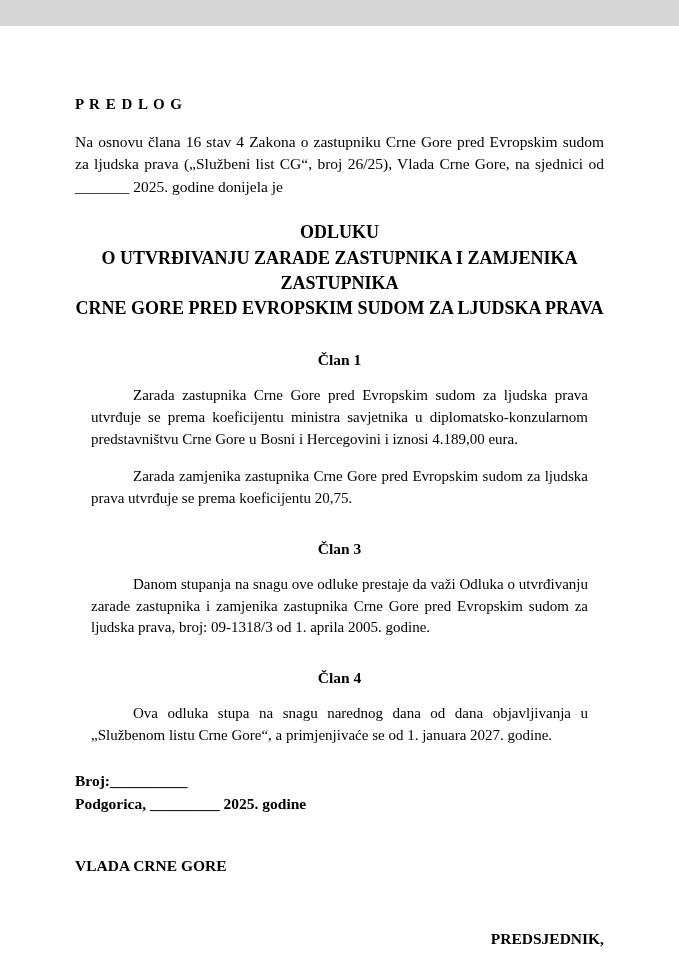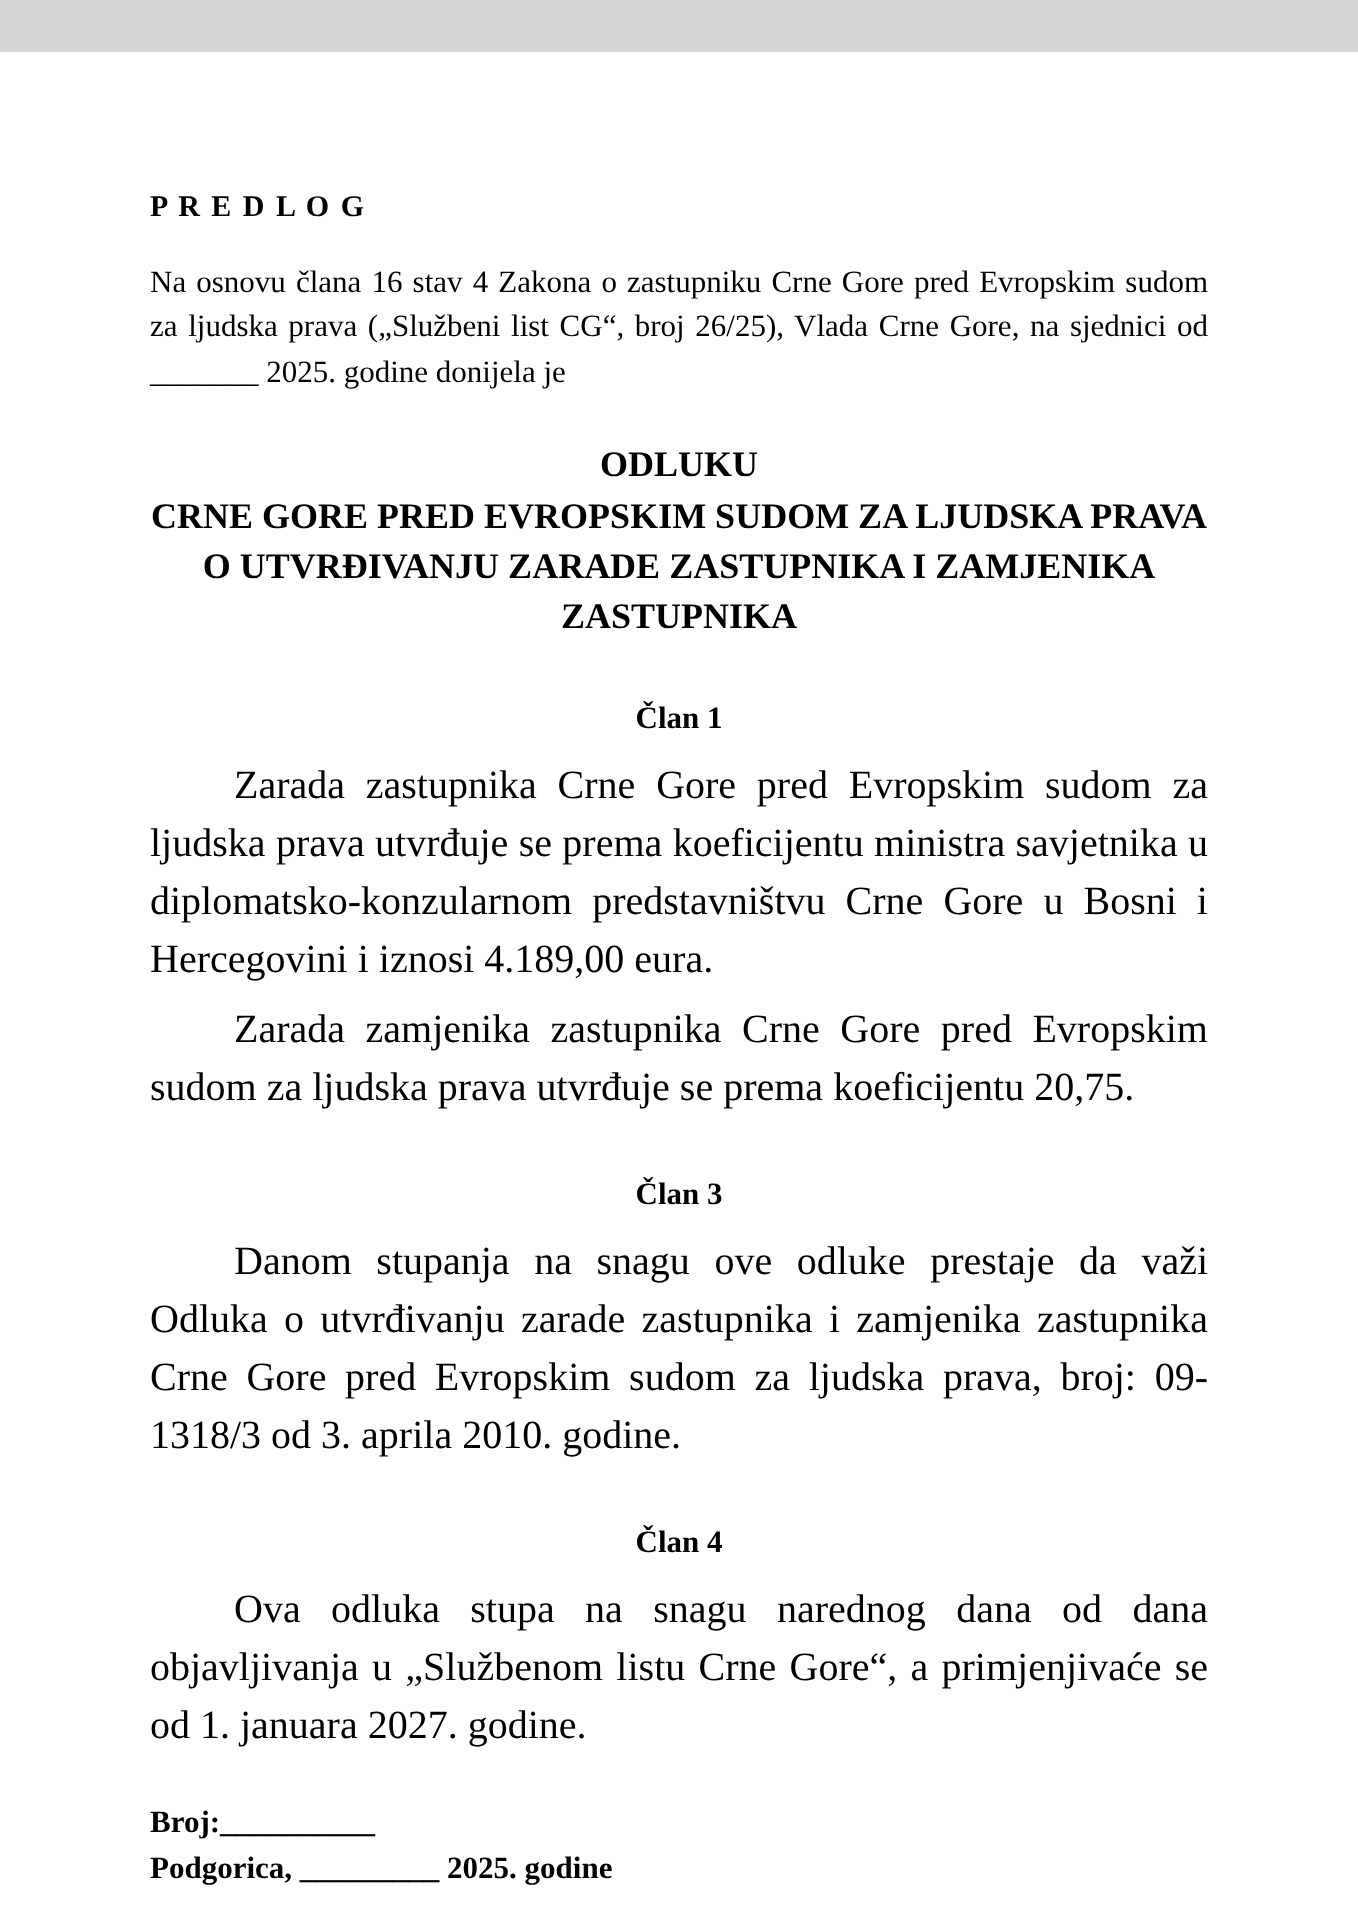--- a/index.html
+++ b/index.html
@@ -49,25 +49,25 @@
   .article {
     margin: 0 0 6px 0;
   }
   .article-heading {
     text-align: center;
     font-weight: bold;
     font-size: 15.5px;
     margin: 30px 0 10px 0;
   }
   .article-body {
-    font-size: 20px;
+    font-size: 15px;
     line-height: 1.45;
     text-align: justify;
     text-indent: 42px;
-    margin: 0;
+    margin: 16px;
   }
   .ref-block {
     margin-top: 22px;
     font-weight: bold;
     font-size: 15.5px;
     line-height: 1.5;
   }
   .gov-line {
     font-weight: bold;
     font-size: 15.5px;
@@ -87,36 +87,36 @@
 <div class="top-strip"></div>
 
 <div class="page">
 
   <div class="predlog">P R E D L O G</div>
 
   <p class="intro">Na osnovu člana 16 stav 4 Zakona o zastupniku Crne Gore pred Evropskim sudom za ljudska prava („Službeni list CG“, broj 26/25), Vlada Crne Gore, na sjednici od _______ 2025. godine donijela je</p>
 
   <div class="doc-title">
     <div>ODLUKU</div>
+    <div>O UTVRĐIVANJU ZARADE ZASTUPNIKA I ZAMJENIKA ZASTUPNIKA</div>
     <div>CRNE GORE PRED EVROPSKIM SUDOM ZA LJUDSKA PRAVA</div>
-    <div>O UTVRĐIVANJU ZARADE ZASTUPNIKA I ZAMJENIKA ZASTUPNIKA</div>
   </div>
 
   <div class="article">
     <div class="article-heading">Član 1</div>
     <p class="article-body">Zarada zastupnika Crne Gore pred Evropskim sudom za ljudska prava utvrđuje se prema koeficijentu ministra savjetnika u diplomatsko-konzularnom predstavništvu Crne Gore u Bosni i Hercegovini i iznosi 4.189,00 eura.</p>
   </div>
 
   <div class="article">
     <p class="article-body">Zarada zamjenika zastupnika Crne Gore pred Evropskim sudom za ljudska prava utvrđuje se prema koeficijentu 20,75.</p>
   </div>
 
   <div class="article">
     <div class="article-heading">Član 3</div>
-    <p class="article-body">Danom stupanja na snagu ove odluke prestaje da važi Odluka o utvrđivanju zarade zastupnika i zamjenika zastupnika Crne Gore pred Evropskim sudom za ljudska prava, broj: 09-1318/3 od 3. aprila 2010. godine.</p>
+    <p class="article-body">Danom stupanja na snagu ove odluke prestaje da važi Odluka o utvrđivanju zarade zastupnika i zamjenika zastupnika Crne Gore pred Evropskim sudom za ljudska prava, broj: 09-1318/3 od 1. aprila 2005. godine.</p>
   </div>
 
   <div class="article">
     <div class="article-heading">Član 4</div>
     <p class="article-body">Ova odluka stupa na snagu narednog dana od dana objavljivanja u „Službenom listu Crne Gore“, a primjenjivaće se od 1. januara 2027. godine.</p>
   </div>
 
   <div class="ref-block">
     <div>Broj:__________</div>
     <div>Podgorica, _________ 2025. godine</div>

